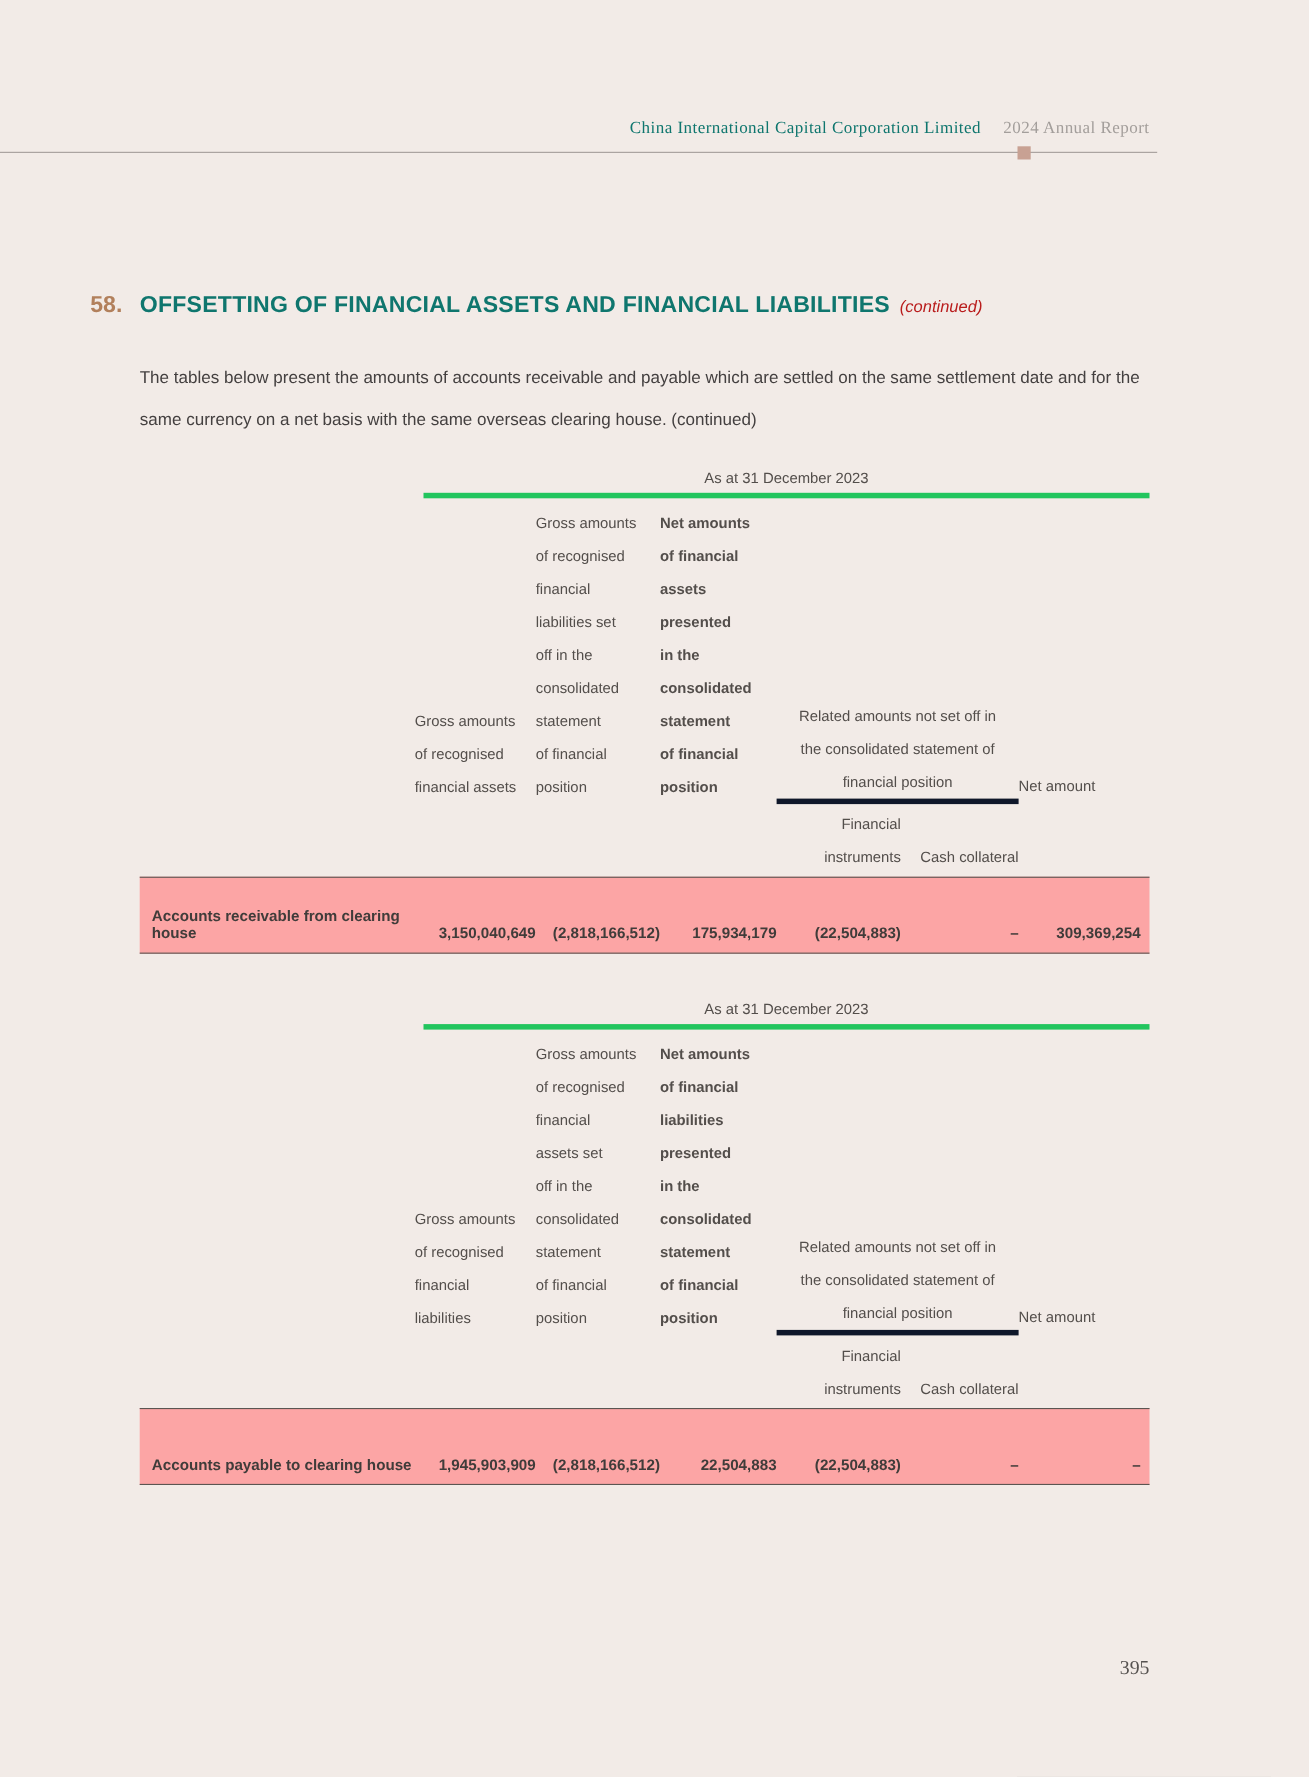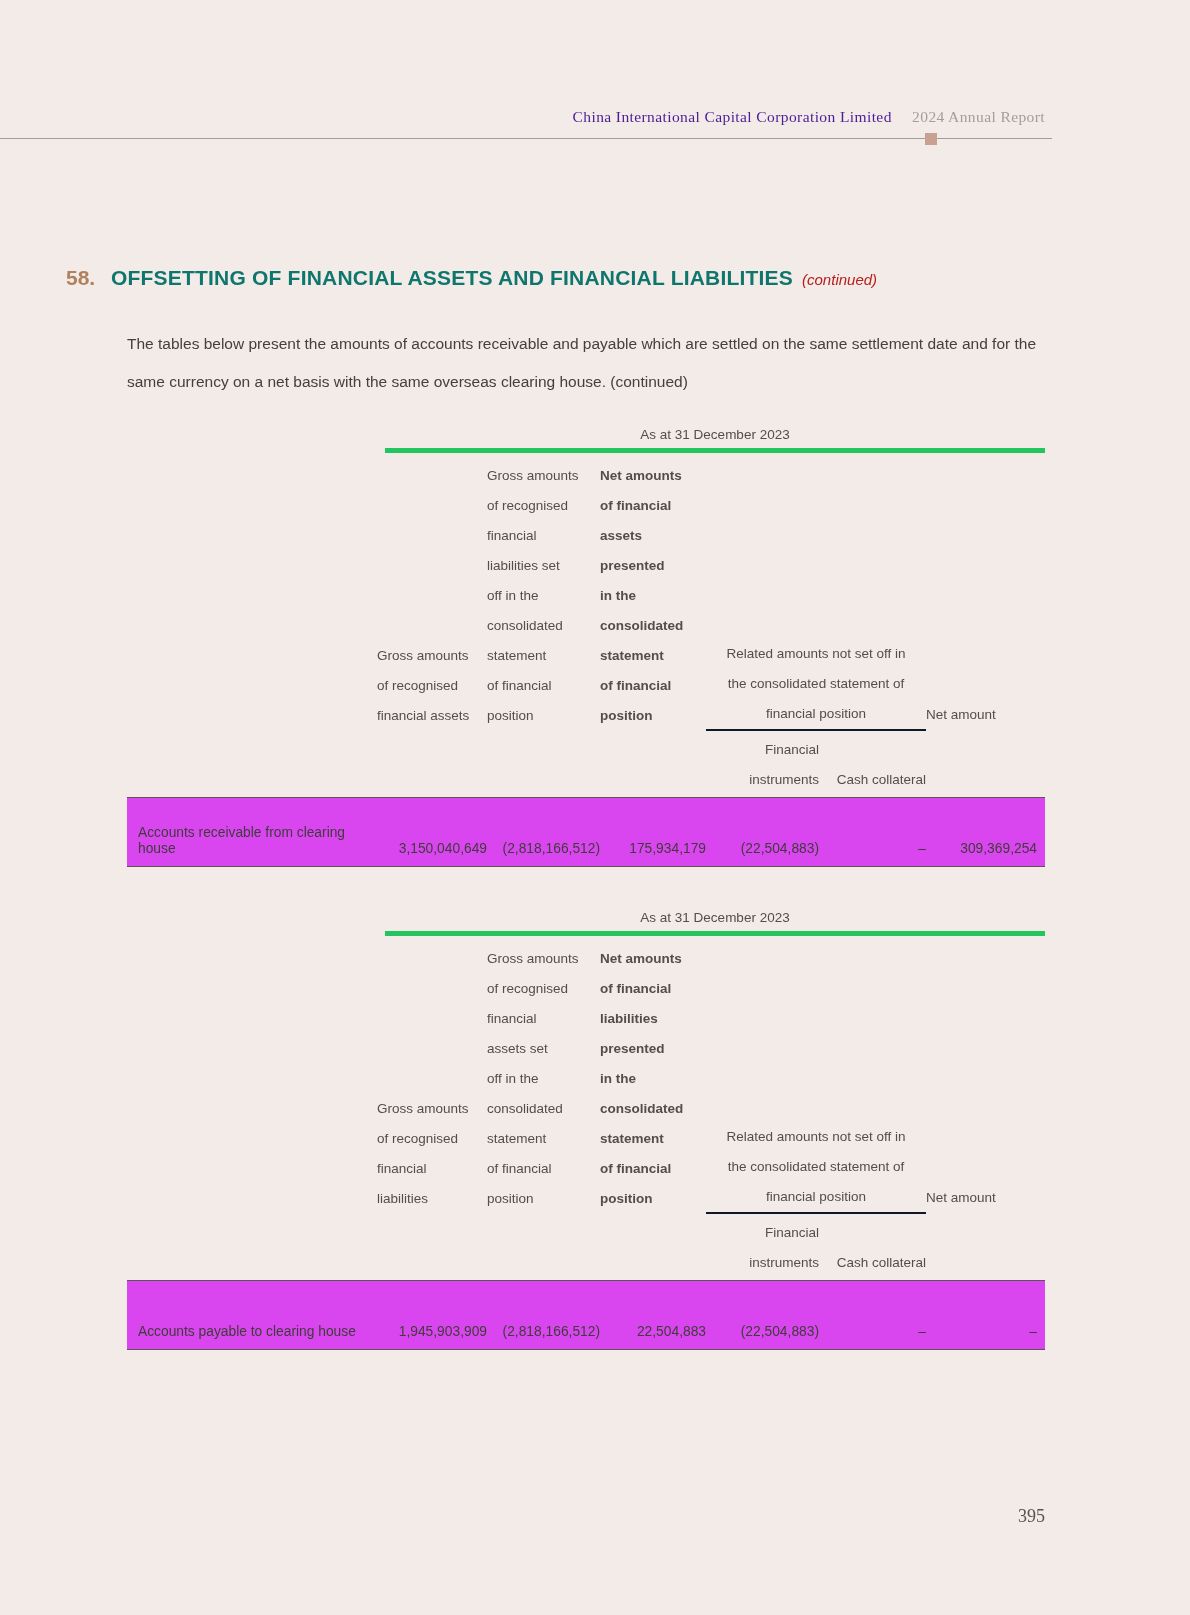--- a/index.html
+++ b/index.html
@@ -6,26 +6,26 @@
   .page{
     position:relative;width:1190px;height:1615px;margin:0 auto;
     background:#f2ebe7;overflow:hidden;
     font-family:"Liberation Sans",sans-serif;color:#3e3a38;
   }
   
   .masthead-text{
     position:absolute;top:108px;right:145px;white-space:nowrap;
     font-family:"Liberation Serif",serif;font-size:15.5px;letter-spacing:.4px;
   }
-  .masthead-company{color:#4c1d95;margin-left:11px;}
+  .masthead-company{color:#0f766e;margin-left:11px;}
   .masthead-report{color:#a39e9b;margin-left:16px;}
   .masthead-rule{position:absolute;top:138px;left:0;width:1052px;height:1px;background:#a39d99;}
   .masthead-square{position:absolute;left:925px;top:-5px;width:12px;height:12px;background:#c8a193;}
   
-  .title-row{position:absolute;left:66px;top:266px;display:flex;align-items:baseline;white-space:nowrap;}
+  .title-row{position:absolute;left:82px;top:266px;display:flex;align-items:baseline;white-space:nowrap;}
   .sec-num{font-weight:bold;font-size:21px;color:#b2805c;width:45px;}
   .sec-title{font-weight:bold;font-size:21px;color:#0f766e;letter-spacing:.2px;}
   .sec-cont{font-style:italic;font-size:15px;color:#b91c1c;margin-left:9px;}
   .intro{
     position:absolute;left:127px;top:309px;width:928px;
     font-size:15.5px;line-height:38px;color:#444040;
   }
   
   .fintable{position:absolute;left:127px;width:918px;font-size:13.5px;}
   .t1{top:424px;} .t2{top:907px;}
@@ -33,30 +33,30 @@
     margin-left:258px;width:660px;box-sizing:border-box;text-align:center;
     line-height:21px;padding-bottom:3px;border-bottom:5px solid #22c55e;color:#534e4b;
   }
   .hdr{display:flex;align-items:flex-end;padding-top:8px;color:#534e4b;}
   .col{text-align:left;line-height:30px;white-space:pre-line;}
   .c-stub{width:250px;}
   .c-b{width:110px;}
   .c-c{width:113px;}
   .c-d{width:106px;font-weight:bold;}
   .c-grp{width:220px;text-align:center;line-height:30px;white-space:pre-line;
-         border-bottom:2px solid #0f172a;}
+         border-bottom:5px solid #0f172a;}
   .c-g{width:119px;box-sizing:border-box;padding-right:8px;padding-bottom:1px;}
   .subrow{display:flex;align-items:flex-end;margin-left:579px;margin-top:4px;color:#534e4b;}
   .sub1{width:113px;text-align:right;line-height:30px;white-space:pre-line;}
   .sub2{width:107px;text-align:right;line-height:30px;}
   .band{
     margin-top:2px;height:70px;box-sizing:border-box;
     border-top:1px solid #5b5551;border-bottom:1px solid #5b5551;
-    background:#d946ef;display:flex;align-items:flex-end;padding-bottom:9px;
-    color:#403c3a;font-size:13.8px;
+    background:#fca5a5;display:flex;align-items:flex-end;padding-bottom:9px;
+    color:#403c3a;font-size:13.8px;font-weight:bold;
   }
   .band .cell{line-height:16px;}
   .rl{width:250px;box-sizing:border-box;padding-left:11px;text-align:left;}
   .v{text-align:right;}
   .v1{width:110px;} .v2{width:113px;} .v3{width:106px;}
   .v4{width:113px;} .v5{width:107px;}
   .v6{width:119px;box-sizing:border-box;padding-right:8px;}
   
   .page-number{
     position:absolute;top:1506px;right:145px;

